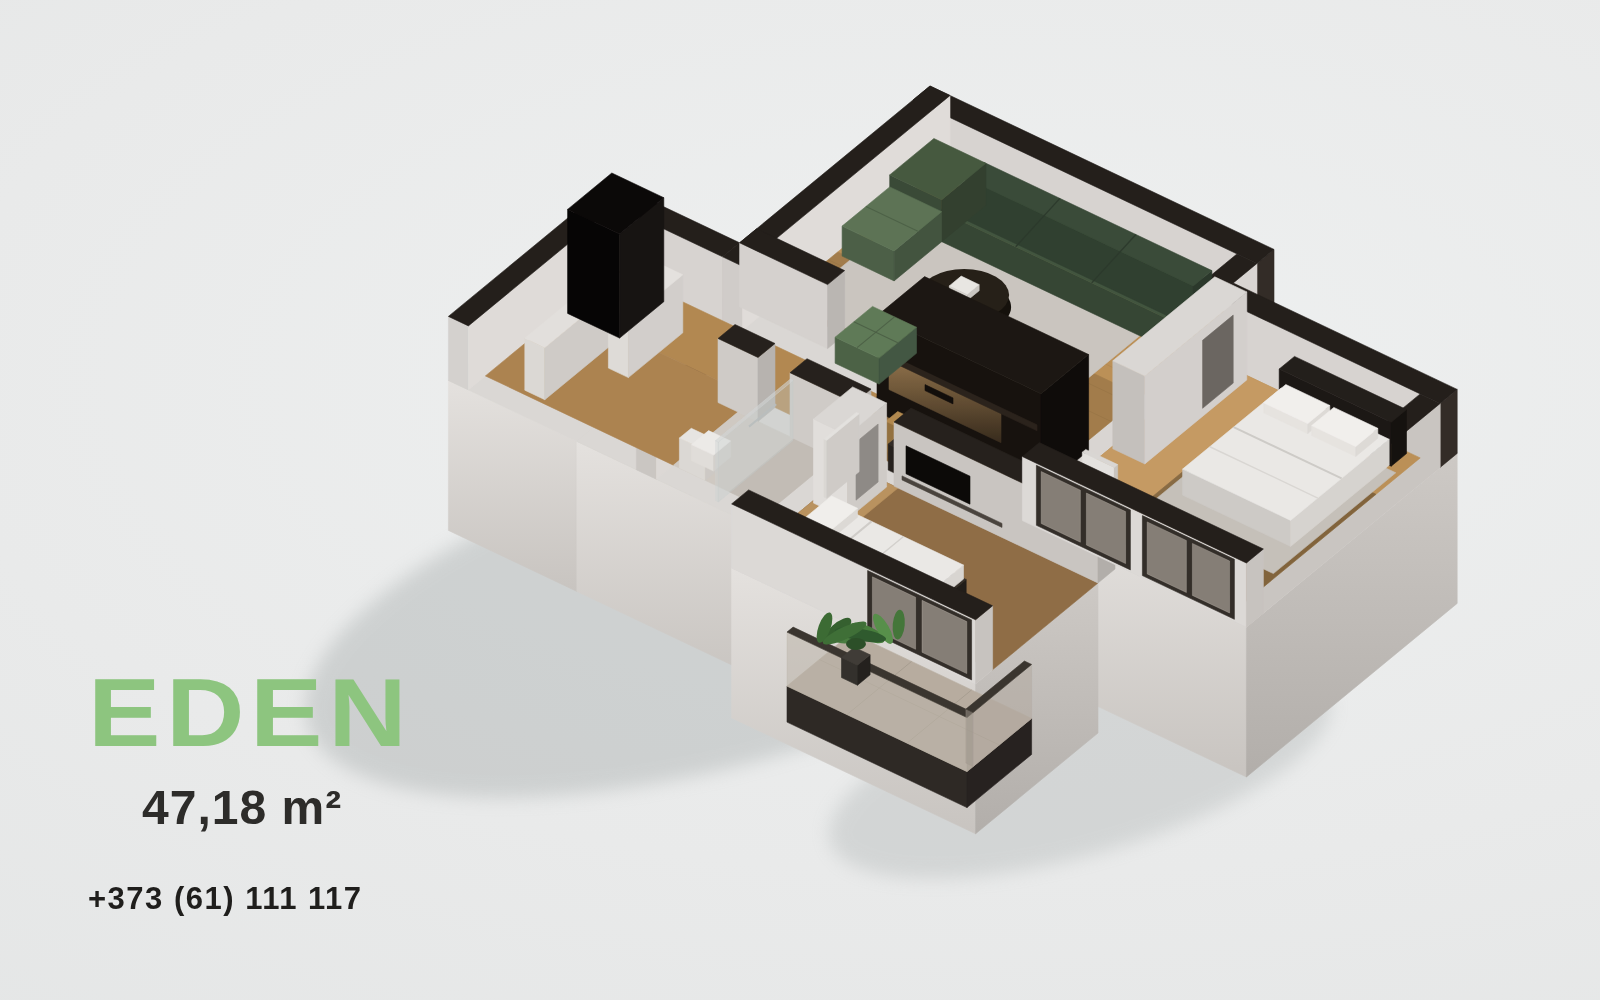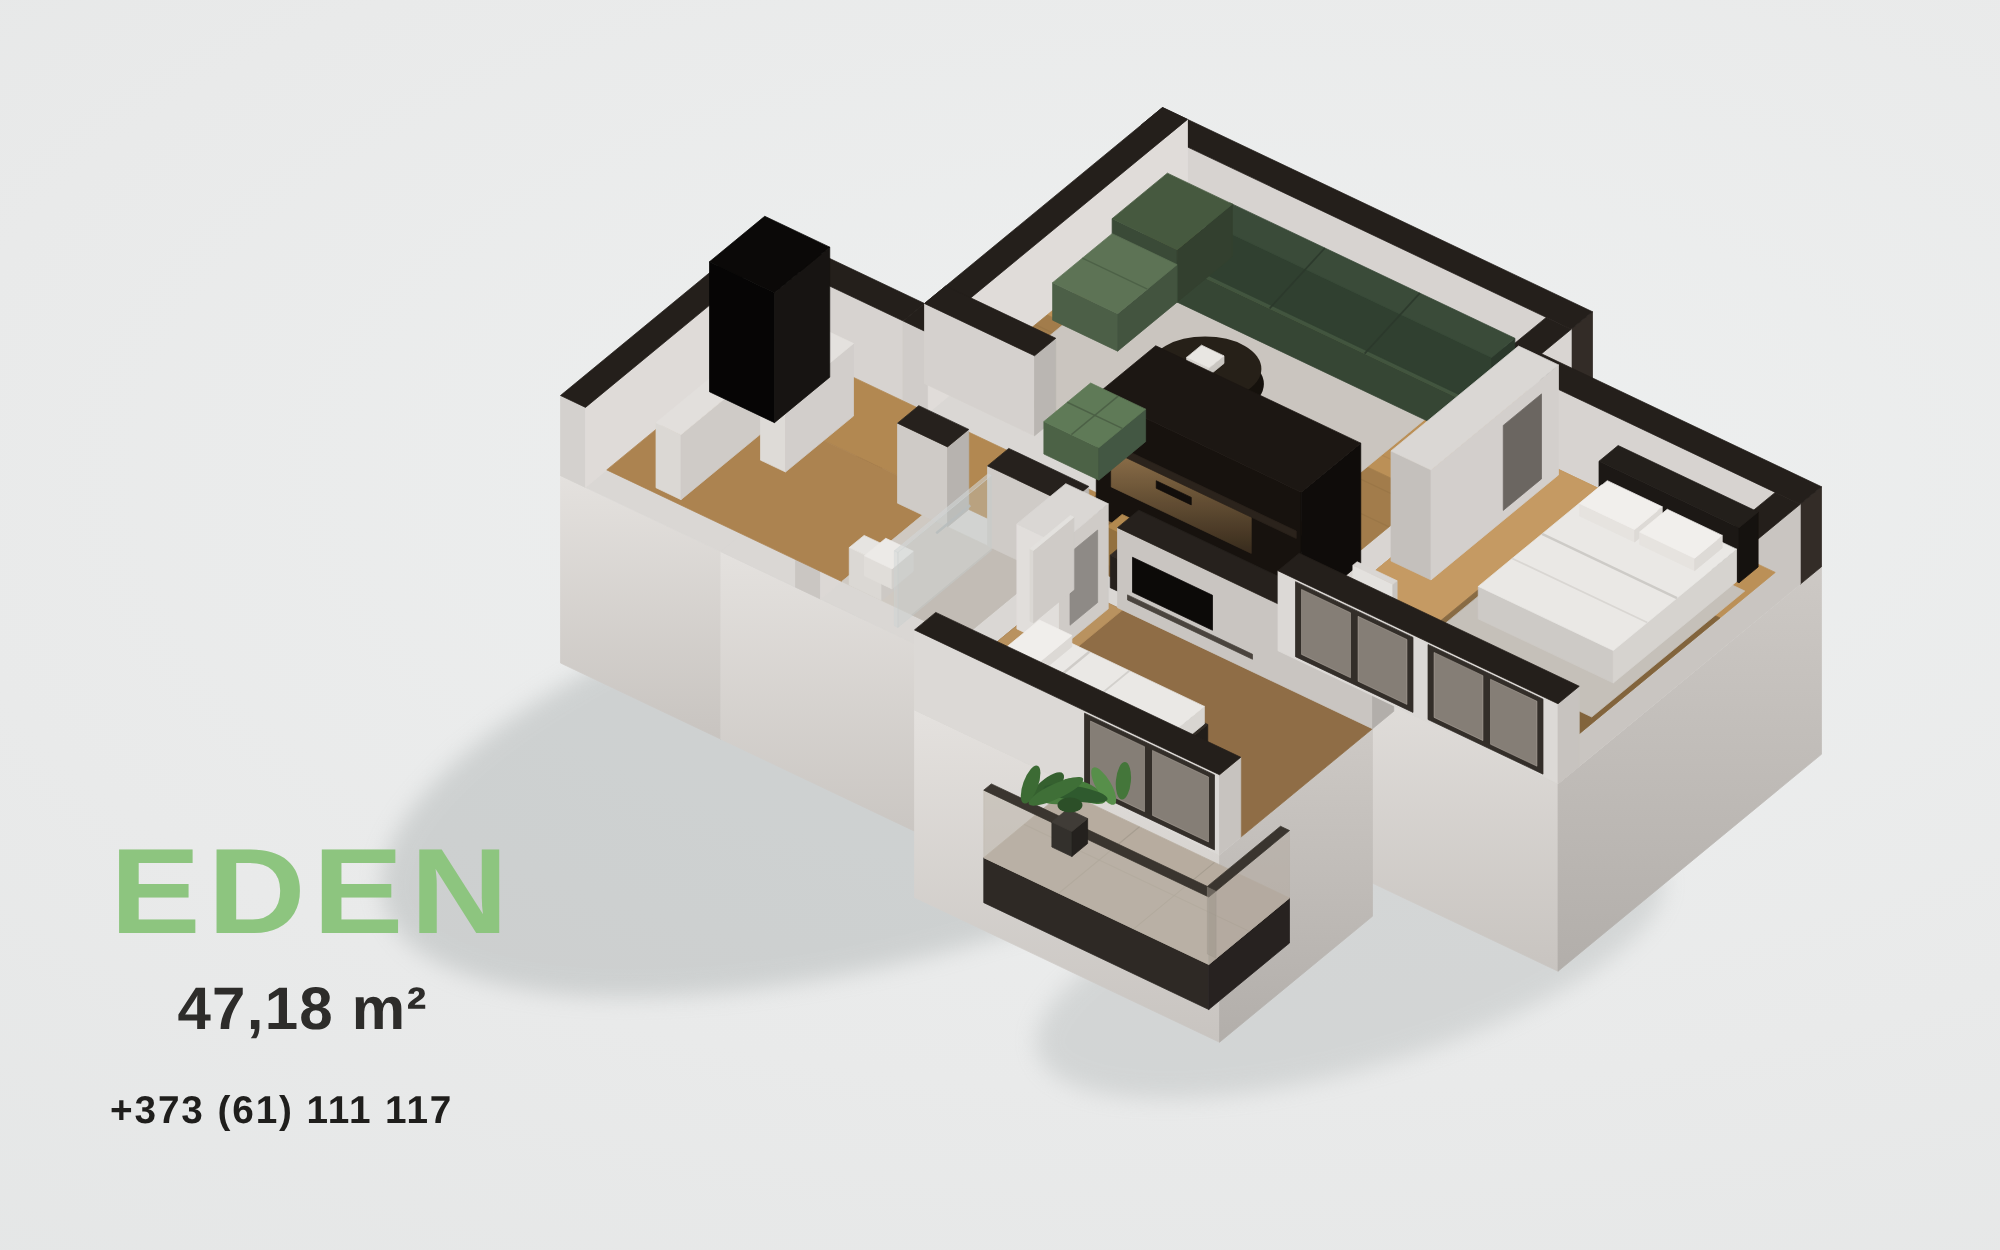--- a/index.html
+++ b/index.html
@@ -12,21 +12,21 @@
   .logo{
     font-weight:700;font-size:97px;line-height:1;letter-spacing:5px;
     color:var(--accent,#8dc57f);transform:scaleX(1.12);transform-origin:left top;
     white-space:nowrap;
   }
   .area{
     position:absolute;left:54px;top:116px;
     font-weight:700;font-size:48px;letter-spacing:1px;color:#2d2c2a;white-space:nowrap;
   }
   .phone{
-    position:absolute;left:0px;top:206px;
+    position:absolute;left:0px;top:217px;
     font-weight:700;font-size:31px;letter-spacing:1.5px;color:#1f1e1c;white-space:nowrap;text-align:right;
   }
   svg{position:absolute;left:0;top:0;}
 </style>
 </head>
 <body>
 
 <div class="stage">
 
   <svg id="plan" viewBox="0 0 1600 1000" width="1600" height="1000" aria-label="apartment 3d plan">

